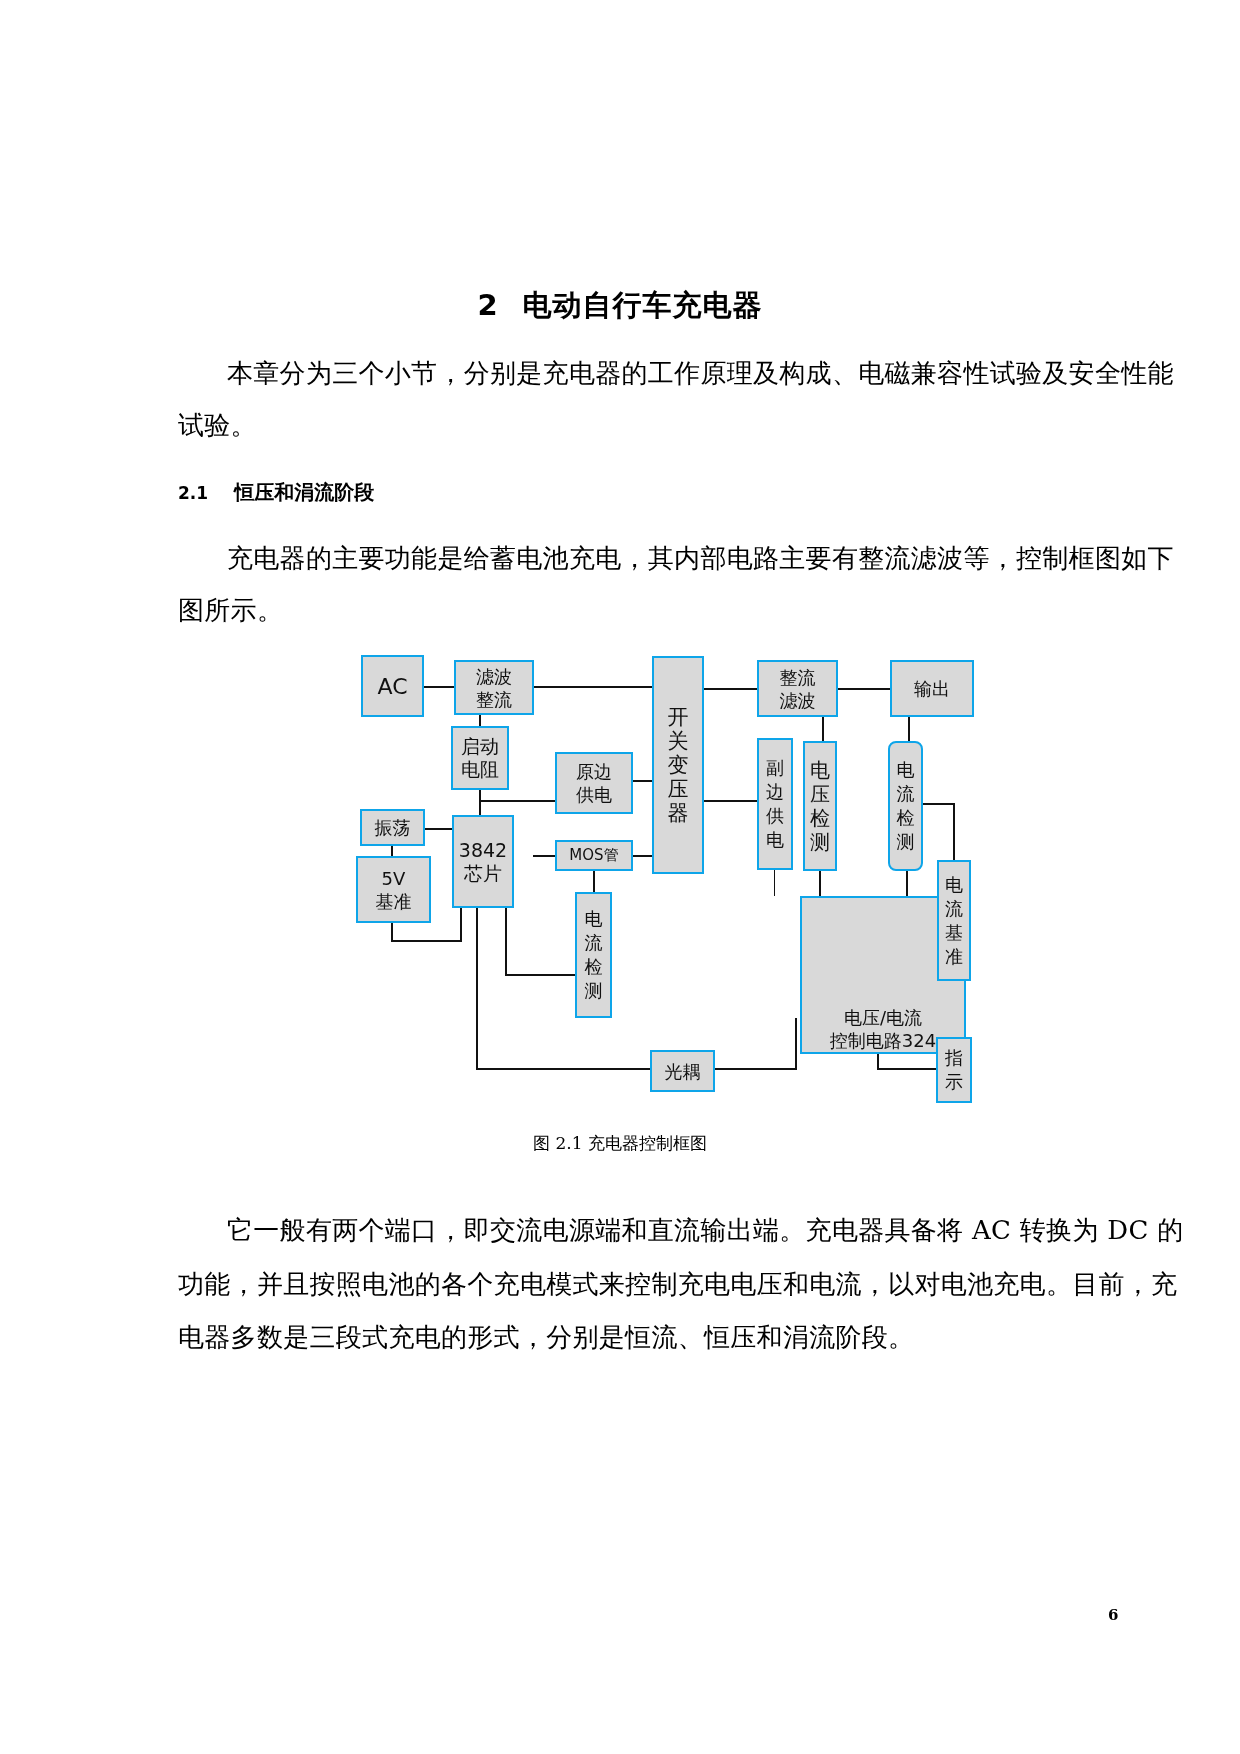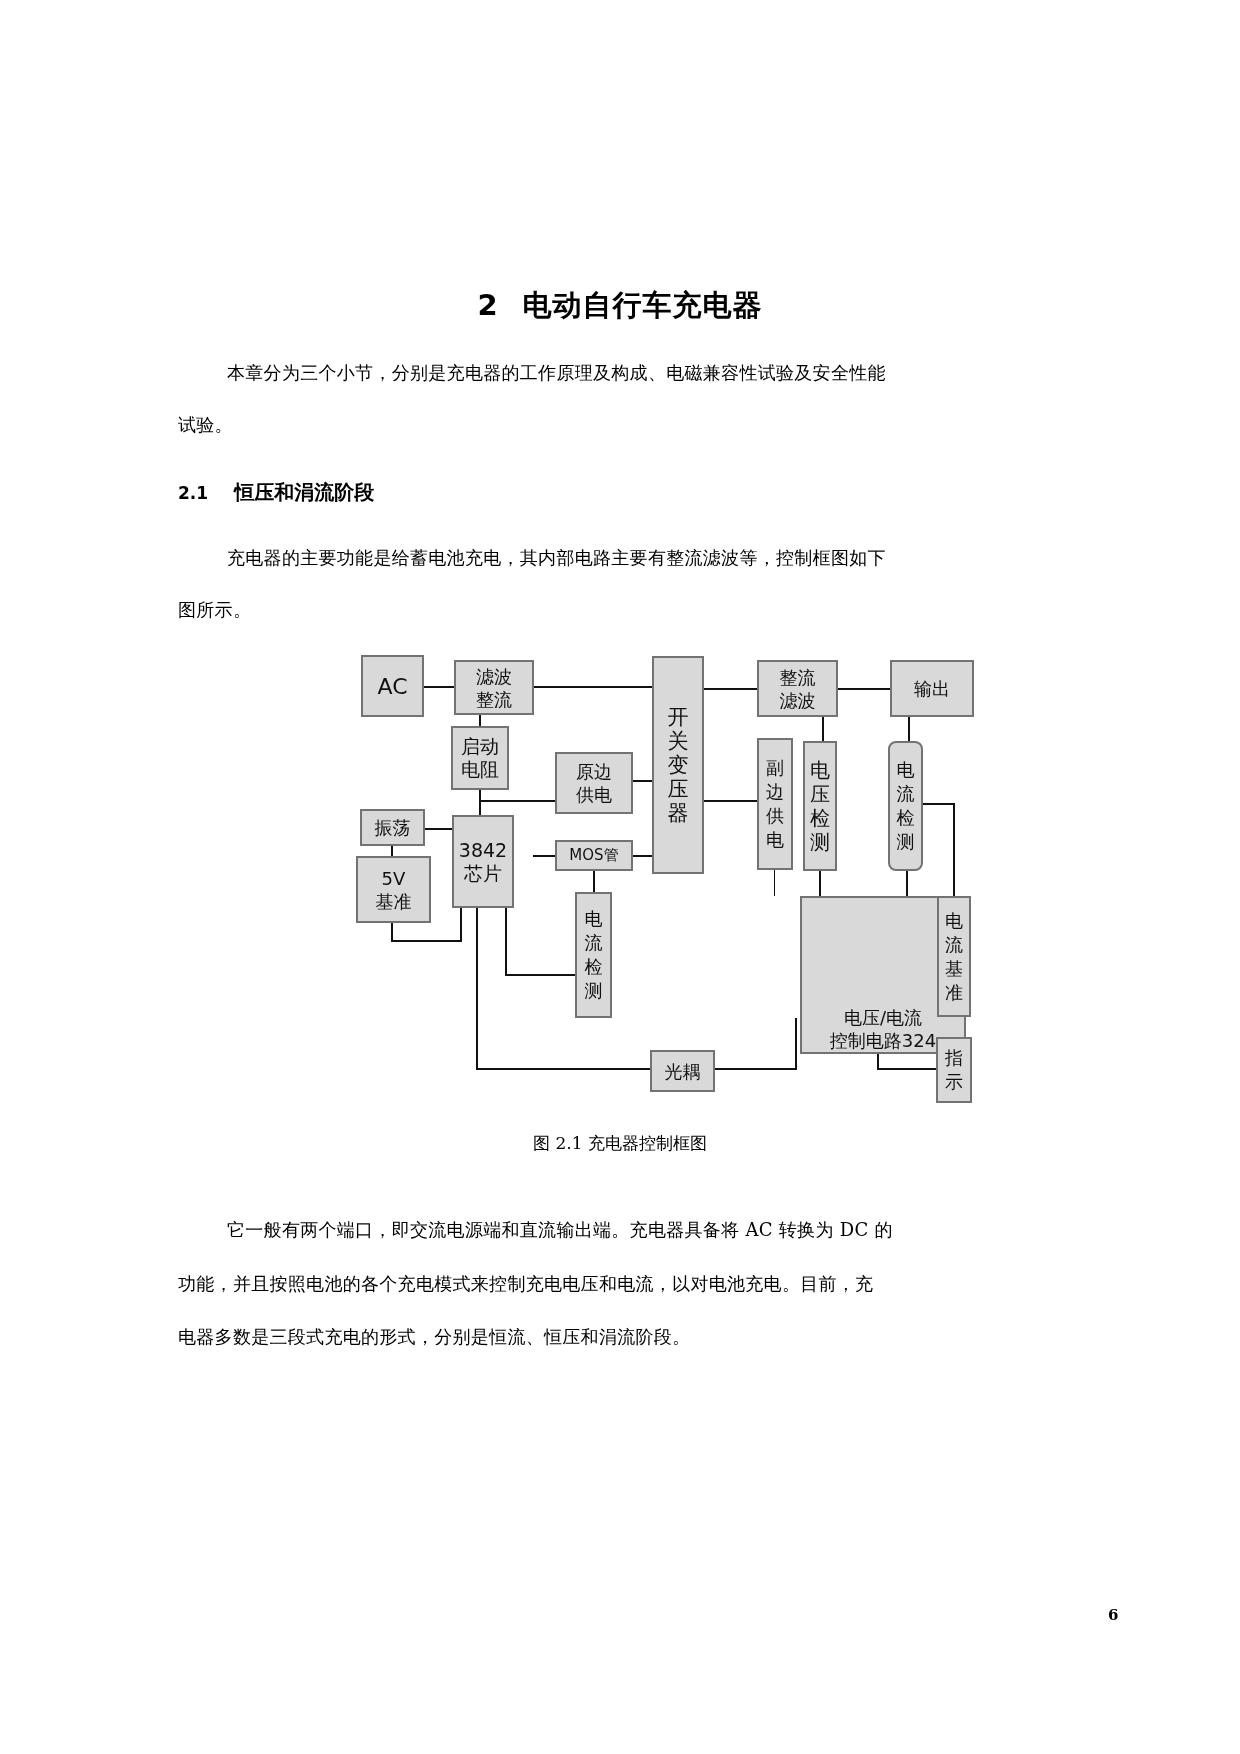--- a/index.html
+++ b/index.html
@@ -2,24 +2,24 @@
 <html><head>
 <meta charset="utf-8">
 <style>
   html, body { margin:0; padding:0; background:#ffffff; }
   body { width:1240px; height:1754px; position:relative; overflow:hidden;
          font-family:"DejaVu Serif","Liberation Serif",serif; color:#000; }
   .abs { position:absolute; }
   .title { left:0; width:1240px; top:286px; text-align:center; font-family:"DejaVu Sans","Liberation Sans",sans-serif;
            font-weight:bold; font-size:29px; letter-spacing:1px; }
   .title .num { margin-right:24px; }
-  .para-line { font-size:18px; line-height:26px; white-space:nowrap; letter-spacing:0.3px; }
+  .para-line { font-size:26px; line-height:26px; white-space:nowrap; letter-spacing:0.3px; }
   .h2 { left:178px; top:479px; font-family:"DejaVu Sans","Liberation Sans",sans-serif; font-weight:bold; font-size:20px; }
   .h2 .num { margin-right:26px; font-size:17px; }
-  .box { position:absolute; background:#d9d9d9; border:2px solid #737373; box-sizing:border-box;
+  .box { position:absolute; background:#d9d9d9; border:2px solid #0ea5e9; box-sizing:border-box;
          display:flex; align-items:center; justify-content:center; text-align:center;
          font-family:"DejaVu Sans","Liberation Sans",sans-serif; font-size:18px; line-height:23px; color:#111; }
   .box.vert span { display:block; width:1em; word-break:break-all; line-height:24px; }
   .box.round { border-radius:8px; }
   .line { position:absolute; background:#111; }
   .h { height:2px; } .v { width:2px; }
   .caption { left:0; width:1240px; top:1132px; text-align:center; font-size:17px; }
   .pageno { left:1108px; top:1606px; font-size:15px; font-weight:bold; }
 </style>
 </head>
@@ -109,21 +109,21 @@
   <div class="box" style="left:555px;top:840px;width:78px;height:31px;font-size:15px;">
       <span>MOS管</span>
     </div>
   <div class="box" style="left:356px;top:856px;width:75px;height:67px;white-space:pre;"><span>5V
 基准</span></div>
   <div class="box vert" style="left:575px;top:892px;width:37px;height:126px;">
       <span>电流检测</span>
     </div>
   <div class="box" style="left:800px;top:896px;width:166px;height:158px;white-space:pre;align-items:flex-end;"><span>电压/电流
 控制电路324</span></div>
-  <div class="box vert" style="left:937px;top:896px;width:34px;height:121px;">
+  <div class="box vert" style="left:937px;top:860px;width:34px;height:121px;">
       <span>电流基准</span>
     </div>
   <div class="box" style="left:650px;top:1050px;width:65px;height:42px;">
       <span>光耦</span>
     </div>
   <div class="box vert" style="left:936px;top:1037px;width:36px;height:66px;">
       <span>指示</span>
     </div>
 </div>
 

